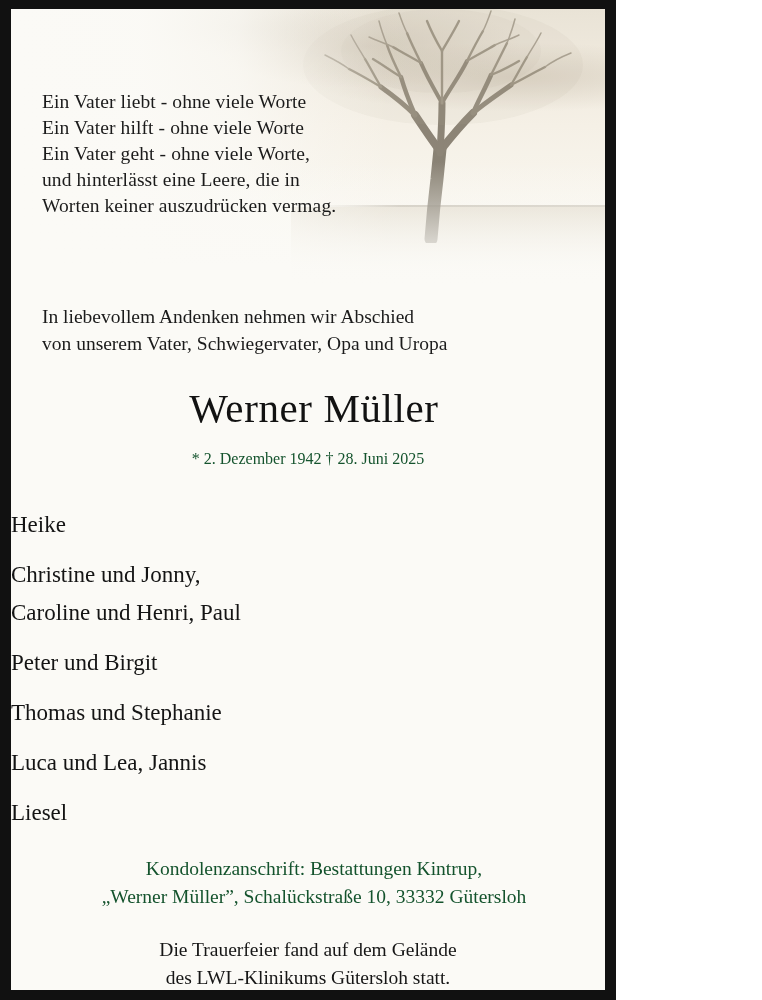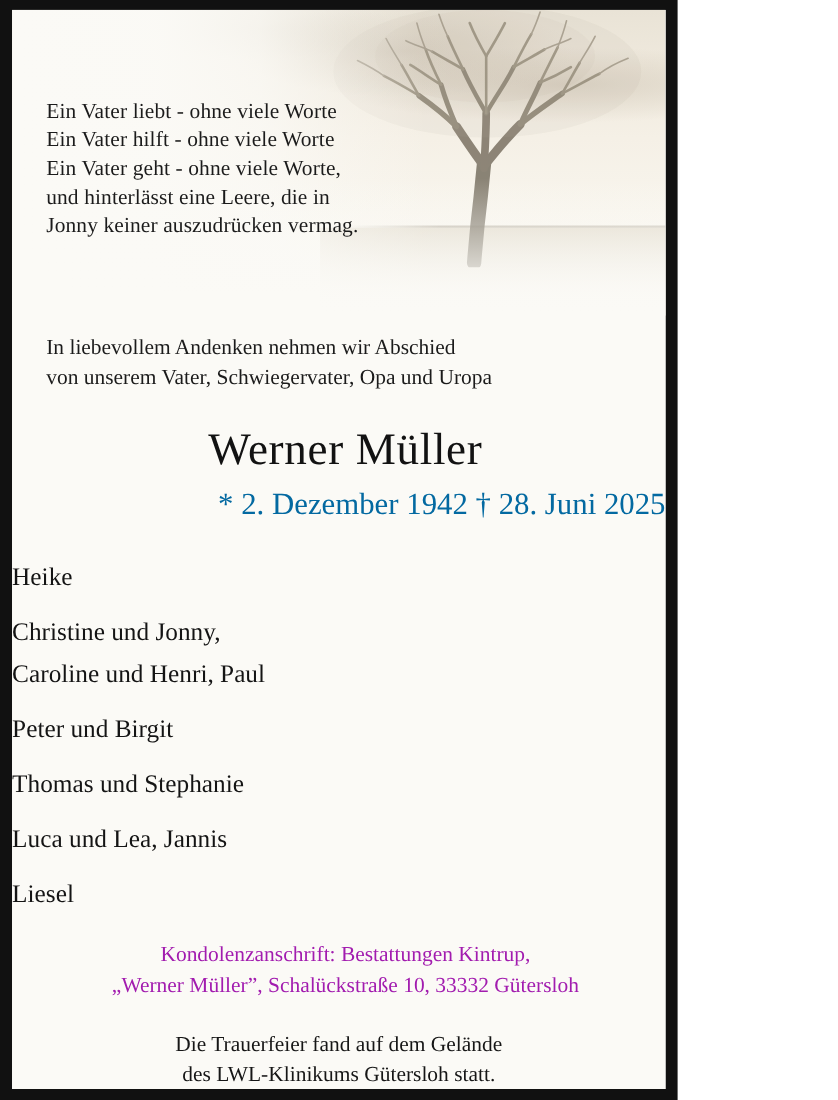--- a/index.html
+++ b/index.html
@@ -139,24 +139,24 @@
     font-size: 41px;
     line-height: 48px;
     letter-spacing: 0.6px;
     color: #121212;
     padding-left: 12px;
   }
   .dates {
     position: absolute;
     left: 0; right: 0;
     top: 434px;
-    text-align: right;
-    font-size: 28px;
+    text-align: center;
+    font-size: 16px;
     line-height: 32px;
-    color: #0369a1;
+    color: #14532d;
   }
 
   .family {
     position: absolute;
     left: 0; right: 0;
     top: 497px;
     font-size: 23px;
     line-height: 38px;
     color: #141414;
   }
@@ -164,21 +164,21 @@
   .family .grp:last-child { margin-bottom: 15px; }
   .family .grp div { white-space: pre; }
 
   .condolence {
     position: absolute;
     left: 0; right: 0;
     top: 846px;
     text-align: center;
     font-size: 19.5px;
     line-height: 28px;
-    color: #a21caf;
+    color: #14532d;
     padding-left: 12px;
   }
   .service {
     position: absolute;
     left: 0; right: 0;
     top: 927px;
     text-align: center;
     font-size: 19.5px;
     line-height: 28px;
     color: #161616;
@@ -248,21 +248,21 @@
 
       <div class="band-fade-left"></div>
       <div class="band-fade-bottom"></div>
     </div>
 
     <div class="poem">
       <div>Ein Vater liebt - ohne viele Worte</div>
       <div>Ein Vater hilft - ohne viele Worte</div>
       <div>Ein Vater geht - ohne viele Worte,</div>
       <div>und hinterlässt eine Leere, die in</div>
-      <div>Jonny keiner auszudrücken vermag.</div>
+      <div>Worten keiner auszudrücken vermag.</div>
     </div>
 
     <div class="intro">
       <div>In liebevollem Andenken nehmen wir Abschied</div>
       <div>von unserem Vater, Schwiegervater, Opa und Uropa</div>
     </div>
 
     <div class="name">Werner Müller</div>
     <div class="dates">* 2. Dezember 1942  † 28. Juni 2025</div>
 

